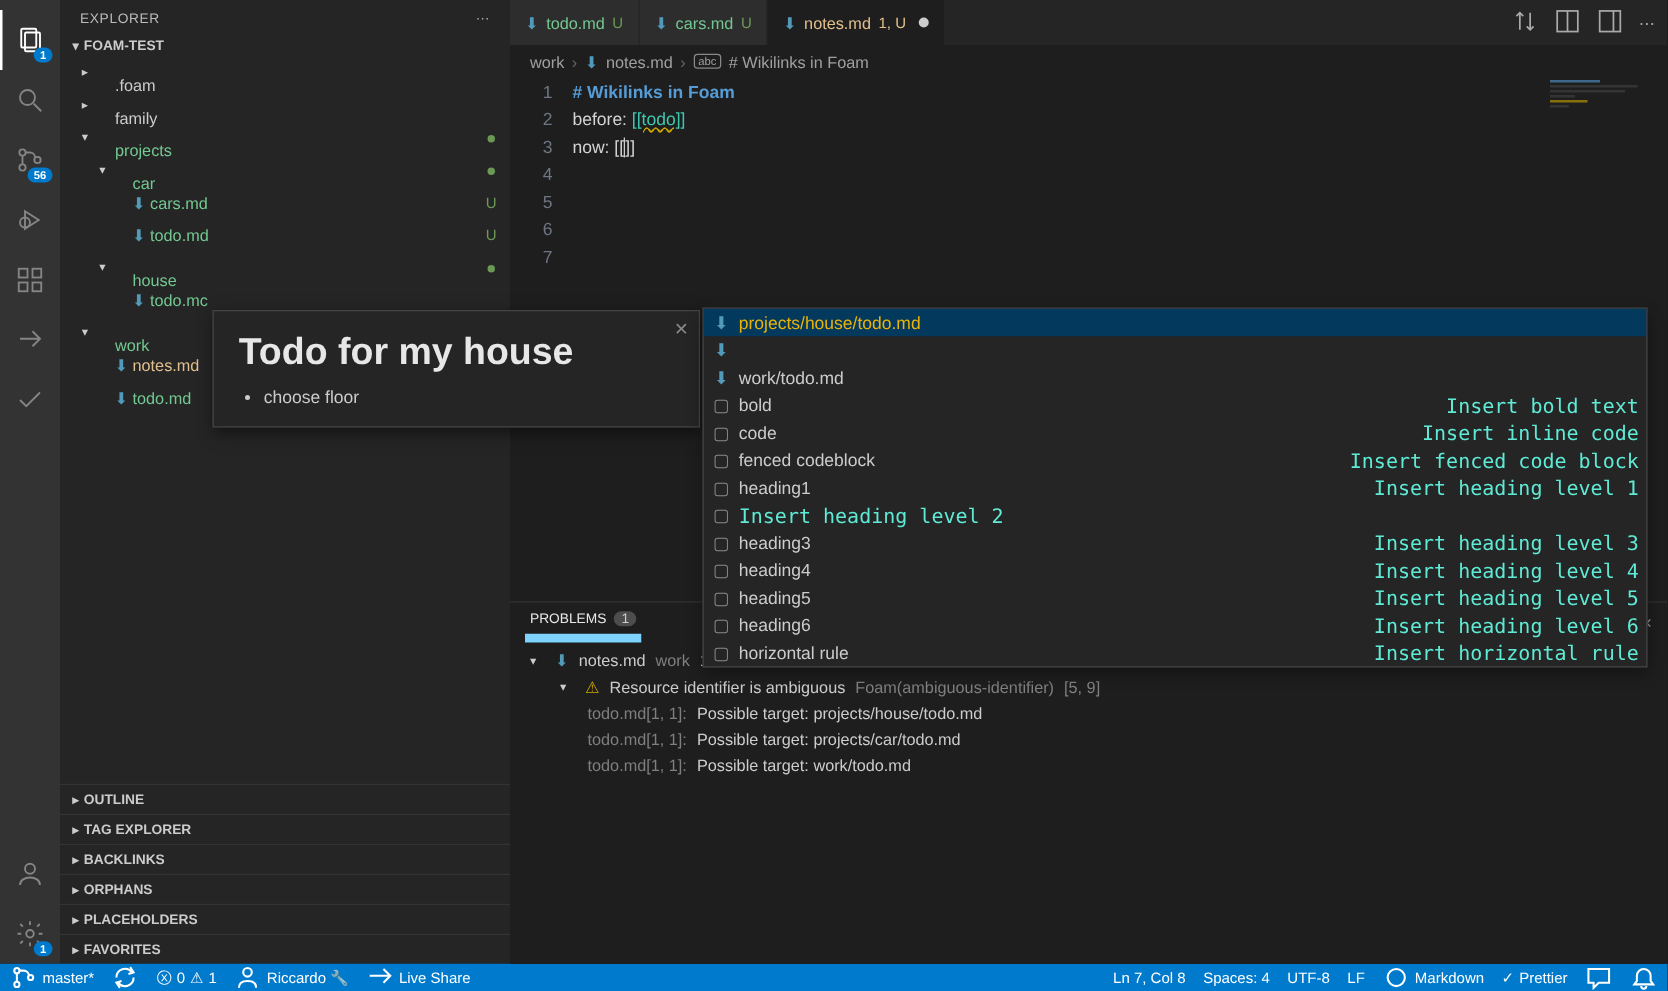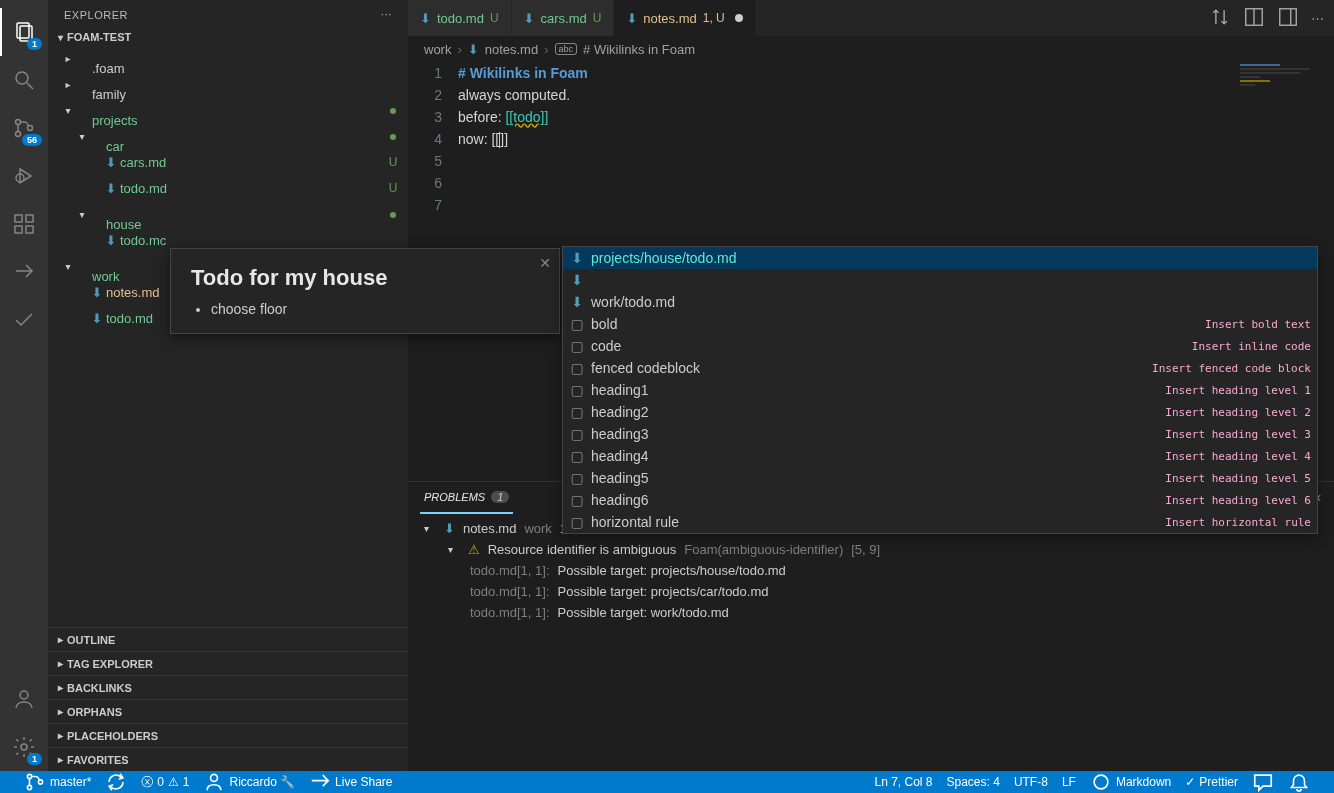--- a/index.html
+++ b/index.html
@@ -46,45 +46,45 @@
 .code { flex:1; position:relative; white-space:pre; color:#d4d4d4; }
 .code .hl-title { color:#569cd6; font-weight:600; }
 .code .link { color:#3dc9b0; text-decoration:underline wavy #cca700; }
 .code .brkt { color:#d4d4d4; }
 .cursor { display:inline-block; width:1px; height:16px; background:#ccc; vertical-align:middle; }
 .minimap { position:absolute; top:0; right:0; width:100px; height:100%; background:#1e1e1e; opacity:.6; }
 .minimap .mm-line { height:2px; margin:2px 6px; background:#444; }
 .panel { height:290px; border-top:1px solid #333; background:#1e1e1e; display:flex; flex-direction:column; }
 .panel-tabs { height:32px; display:flex; align-items:center; padding:0 12px; gap:18px; font-size:11px; color:#969696; position:relative; }
 .panel-tabs .ptab { display:flex; align-items:center; gap:6px; cursor:pointer; padding:0 4px; height:100%; }
-.panel-tabs .ptab.active { color:#e7e7e7; border-bottom:2px solid #7dd3fc;font-style:italic; }
+.panel-tabs .ptab.active { color:#e7e7e7; border-bottom:7px solid #7dd3fc; }
 .panel-tabs .cnt { background:#4d4d4d; border-radius:8px; padding:0 6px; color:#ccc; font-size:11px; }
 .panel-tabs .close { margin-left:auto; cursor:pointer; }
 .panel-body { flex:1; overflow:auto; padding:4px 12px; font-size:13px; }
 .prow { display:flex; align-items:center; gap:8px; padding:3px 4px; }
 .prow .chev { width:12px; font-size:10px; color:#ccc; }
 .prow .dim { color:#7f7f7f; }
 .prow .msg { color:#ccc; }
 .warn-ico { color:#cca700; }
 .sub { padding-left:28px; }
-.statusbar { height:22px; background:#007acc; color:#fff; display:flex; align-items:center; font-size:12px; padding:0 24px; gap:14px; }
+.statusbar { height:22px; background:#007acc; color:#fff; display:flex; align-items:center; font-size:12px; padding:0 8px; gap:14px; }
 .statusbar .sb-item { display:flex; align-items:center; gap:4px; cursor:pointer; }
 .statusbar .spacer { flex:1; }
 .hover-card { position:absolute; z-index:50; background:#252526; border:1px solid #454545; box-shadow:0 4px 12px rgba(0,0,0,.5); padding:16px 20px; width:390px; left:170px; top:248px; }
 .hover-card .close { position:absolute; top:6px; right:8px; color:#888; cursor:pointer; font-size:14px; }
-.hover-card h2 { font-size:22px; font-weight:700; color:#e7e7e7; margin-bottom:10px; }
+.hover-card h2 { font-size:30px; font-weight:700; color:#e7e7e7; margin-bottom:10px; }
 .hover-card ul { list-style:disc; padding-left:20px; color:#ccc; font-size:14px; }
 .suggest { position:absolute; z-index:60; background:#252526; border:1px solid #454545; box-shadow:0 4px 12px rgba(0,0,0,.4); left:562px; top:246px; width:756px; font-family:Menlo,Consolas,monospace; font-size:14px; }
 .suggest-row { display:flex; align-items:center; height:22px; padding:0 6px; gap:6px; cursor:pointer; }
 .suggest-row.sel { background:#04395e; color:#fff; }
 .suggest-row .sico { width:16px; text-align:center; color:#519aba; }
 .suggest-row .sico.snip { color:#888; }
 .suggest-row .slabel { flex:1; color:#ccc; }
-.suggest-row.sel .slabel { color:#5eead4; }
-.suggest-row .sdoc { color:#f9a8d4; font-family:Menlo,Consolas,monospace; font-size:11px; }
+.suggest-row.sel .slabel { color:#eab308; }
+.suggest-row .sdoc { color:#5eead4; font-family:Menlo,Consolas,monospace; font-size:16px; }
 svg { width:22px; height:22px; }
 .activitybar svg { width:24px; height:24px; }
 </style>
 </head>
 <body>
 
 <div class="root">
 <div class="main">
 
   <div class="activitybar">
@@ -303,21 +303,21 @@
       <div class="gutter" id="gutter">
             <div>1</div>
             <div>2</div>
             <div>3</div>
             <div></div>
             <div>4</div>
             <div>5</div>
             <div>6</div>
             <div>7</div>
           </div>
-      <div class="code" id="code"><div class="hl-title"># Wikilinks in Foam</div><div></div><div>always computed.</div><div></div><div>before: <span class="link">[[todo]]</span></div><div></div><div>now: <span class="brkt">[[</span><span class="cursor"></span><span class="brkt">]]</span></div></div>
+      <div class="code" id="code"><div class="hl-title"># Wikilinks in Foam</div><div></div><div></div><div>before: <span class="link">[[todo]]</span></div><div></div><div>now: <span class="brkt">[[</span><span class="cursor"></span><span class="brkt">]]</span></div></div>
       <div class="minimap">
         <div class="mm-line" style="background:#569cd6;width:40%"></div>
         <div class="mm-line" style="width:70%"></div>
         <div class="mm-line" style="width:60%"></div>
         <div class="mm-line" style="width:20%"></div>
         <div class="mm-line" style="background:#cca700;width:30%"></div>
         <div class="mm-line" style="width:15%"></div>
       </div>
     </div>
 
@@ -399,21 +399,20 @@
         <span class="slabel">fenced codeblock</span>
         <span class="sdoc">Insert fenced code block</span>
       </div>
       <div class="suggest-row">
         <span class="sico snip">▢</span>
         <span class="slabel">heading1</span>
         <span class="sdoc">Insert heading level 1</span>
       </div>
       <div class="suggest-row">
         <span class="sico snip">▢</span>
-        <span class="slabel">heading2</span>
         <span class="sdoc">Insert heading level 2</span>
       </div>
       <div class="suggest-row">
         <span class="sico snip">▢</span>
         <span class="slabel">heading3</span>
         <span class="sdoc">Insert heading level 3</span>
       </div>
       <div class="suggest-row">
         <span class="sico snip">▢</span>
         <span class="slabel">heading4</span>

